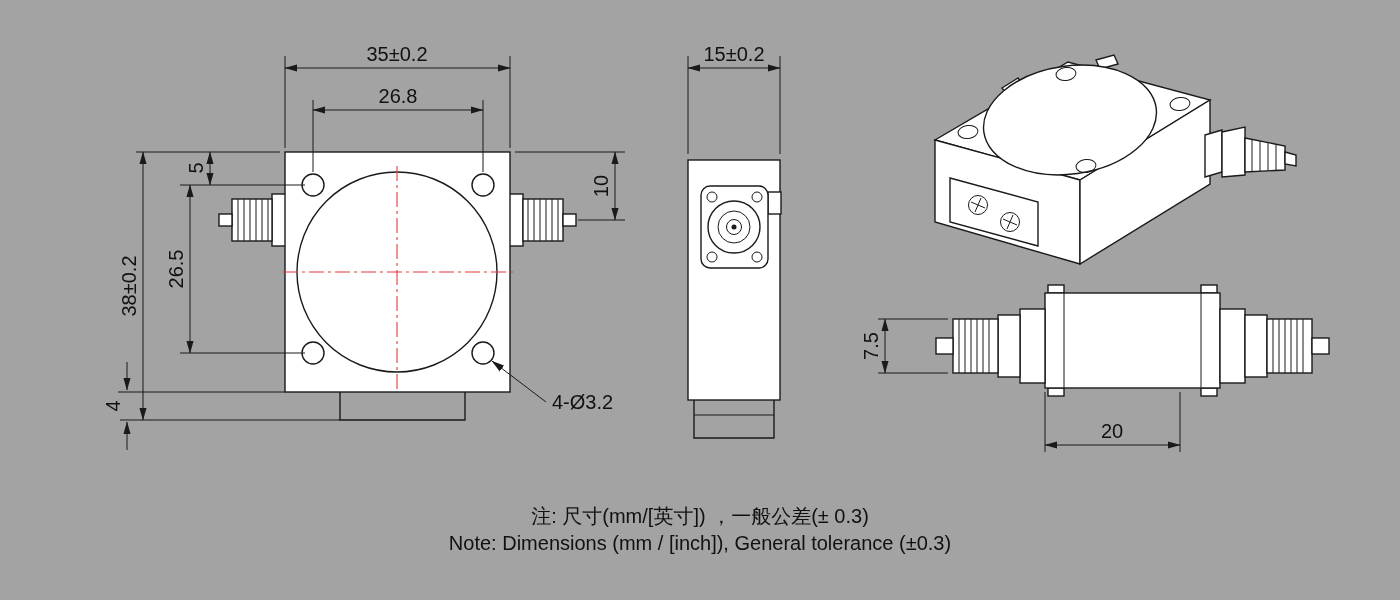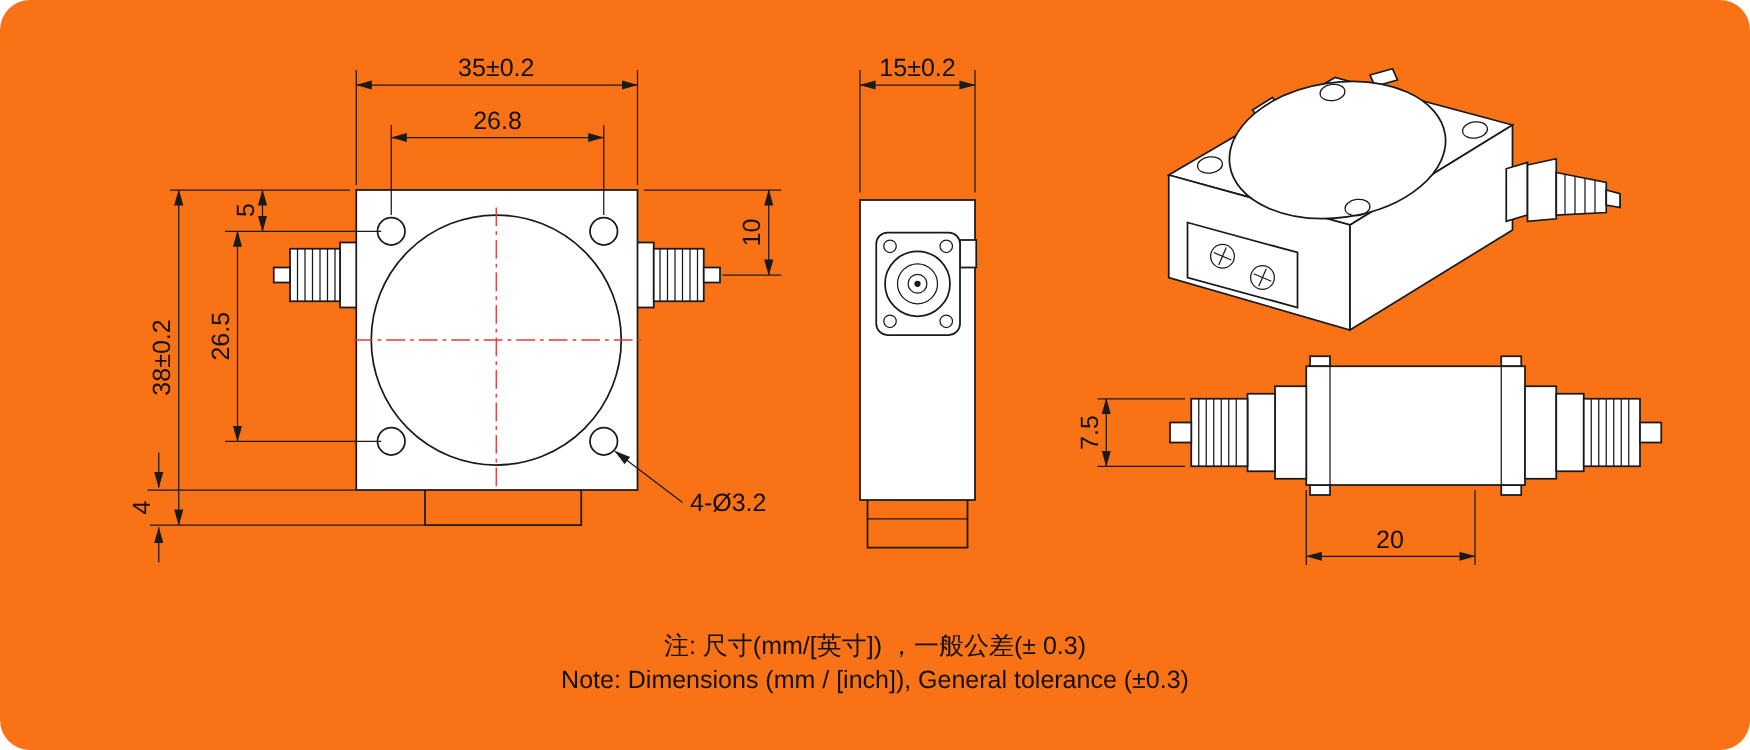--- a/index.html
+++ b/index.html
@@ -1,17 +1,17 @@
 <!DOCTYPE html>
 <html><head>
 <meta charset="utf-8">
 <style>
   html,body{margin:0;padding:0;background:#ffffff;}
-  .canvas{width:1400px;height:600px;background:#f97316;position:relative;overflow:hidden;
-          font-family:"Liberation Sans","DejaVu Sans",sans-serif;border-radius:24px;}
+  .canvas{width:1400px;height:600px;background:#a3a3a3;position:relative;overflow:hidden;
+          font-family:"Liberation Sans","DejaVu Sans",sans-serif;}
   svg{display:block;}
   .outline{fill:none;stroke:#1a1a1a;stroke-width:1.4;stroke-linejoin:miter;}
   .outline2{fill:#ffffff;stroke:#1a1a1a;stroke-width:1.4;stroke-linejoin:miter;}
   .thin{fill:none;stroke:#1a1a1a;stroke-width:1;}
   .dim{fill:none;stroke:#1a1a1a;stroke-width:1;}
   .dimtext{font-size:20px;fill:#111111;}
   .centerline{fill:none;stroke:#e23b3b;stroke-width:1.1;stroke-dasharray:15 4 3 4;}
   .note{font-size:20px;fill:#111111;}
 </style>
 </head>

